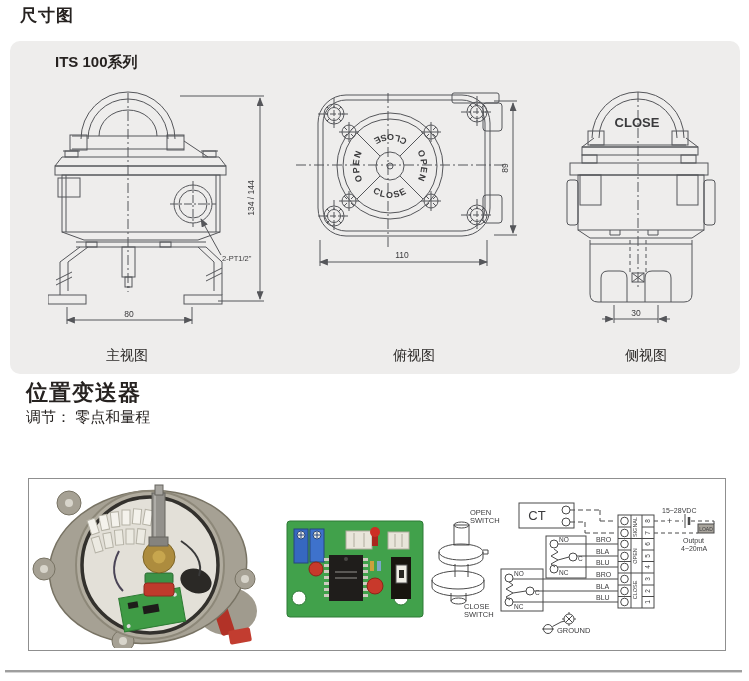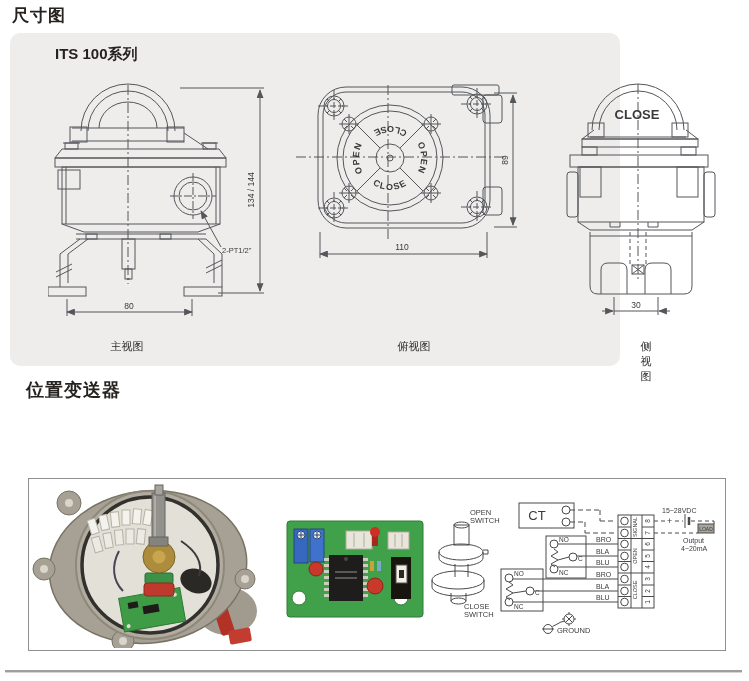--- a/index.html
+++ b/index.html
@@ -1,22 +1,22 @@
 <!DOCTYPE html>
 <html><head>
 <meta charset="utf-8">
 <style>
   *{box-sizing:border-box;margin:0;padding:0}
   body{background:#fff;font-family:"Liberation Sans",sans-serif;color:#262220}
   .page{position:relative;width:749px;height:681px;background:#fff;overflow:hidden}
-  .h-main{position:absolute;left:12px;top:4px;font-size:17px;font-weight:bold;letter-spacing:1px}
-  .gray-panel{position:absolute;left:10px;top:33px;width:610px;height:333px;background:#eeedec;border-radius:10px}
+  .h-main{position:absolute;left:20px;top:4px;font-size:17px;font-weight:bold;letter-spacing:1px}
+  .gray-panel{position:absolute;left:10px;top:41px;width:730px;height:333px;background:#eeedec;border-radius:10px}
   .series{position:absolute;left:45px;top:12px;font-weight:bold;font-size:15px}
-  .view-label{position:absolute;top:306px;font-size:11px;transform:translateX(-50%);color:#2c2a28}
-  .h-sub{position:absolute;left:26px;top:378px;font-size:18px;font-weight:bold;letter-spacing:1px}
+  .view-label{position:absolute;top:306px;font-size:14px;transform:translateX(-50%);color:#2c2a28}
+  .h-sub{position:absolute;left:26px;top:378px;font-size:22px;font-weight:bold;letter-spacing:1px}
   .desc{position:absolute;left:26px;top:406px;font-size:15px;line-height:22px}
   .photo-panel{position:absolute;left:28px;top:478px;width:698px;height:173px;border:1px solid #8f8f8f;background:#fff}
   .photo-panel svg{position:absolute}
   .bottom-rule{position:absolute;left:5px;top:670px;width:737px;height:3px;background:#9e9e9e;border-bottom:1px solid #d5d5d5}
   svg text{font-family:"Liberation Sans",sans-serif;fill:#3a3a3c}
   .dwg{position:absolute}
 </style>
 </head>
 <body>
 
@@ -175,20 +175,21 @@
       <text x="636" y="308" font-size="8.5" text-anchor="middle">30</text>
     </svg>
 
     <span class="view-label" style="left:117px">主视图</span>
     <span class="view-label" style="left:404px">俯视图</span>
     <span class="view-label" style="left:636px">侧视图</span>
   </div>
 
   <div class="h-sub">位置变送器</div>
   <div class="desc">
+    <div>调节： 零点和量程</div>
   </div>
 
   <div class="photo-panel">
 
     <svg style="left:2px;top:2px" width="230" height="167" viewBox="0 0 230 167">
       <rect width="230" height="167" fill="#ffffff"></rect>
       <ellipse cx="196" cy="130" rx="30" ry="24" fill="#a09b8e" stroke="#78736
 
 6"></ellipse>
       <rect x="186" y="124" width="14" height="30" rx="3" fill="#b23227" transform="rotate(-18 193 139)"></rect>

